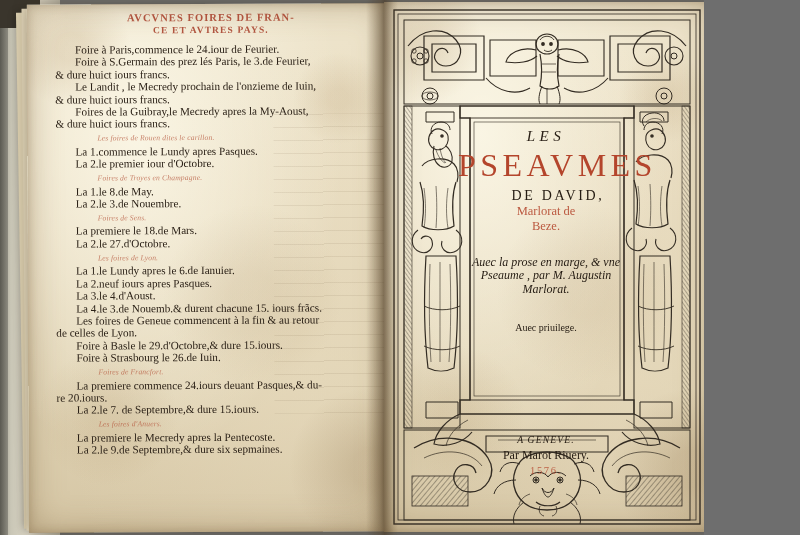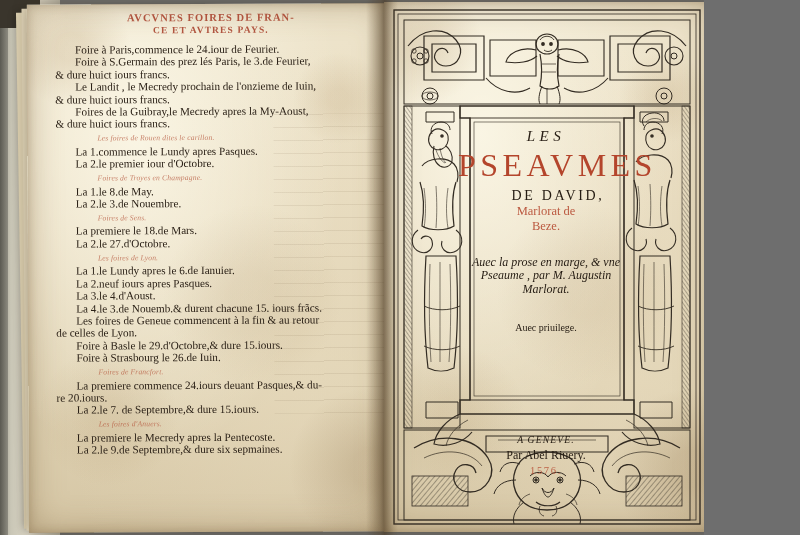--- a/index.html
+++ b/index.html
@@ -413,21 +413,21 @@
         <div class="t-prose">
           <div>Auec la prose en marge, &amp; vne</div>
           <div>Pseaume , par M.  Augustin</div>
           <div>Marlorat.</div>
         </div>
         <div class="t-priv">Auec priuilege.</div>
       </div>
 
       <div class="imprint">
         <div class="im1">A GENEVE.</div>
-        <div class="im2">Par Abel Riuery.</div>
+        <div class="im2">Par Marot Riuery.</div>
         <div class="im3">1576.</div>
       </div>
 
     </div>
   </div>
 
   <div class="gutter"></div>
 
 </div>
 

